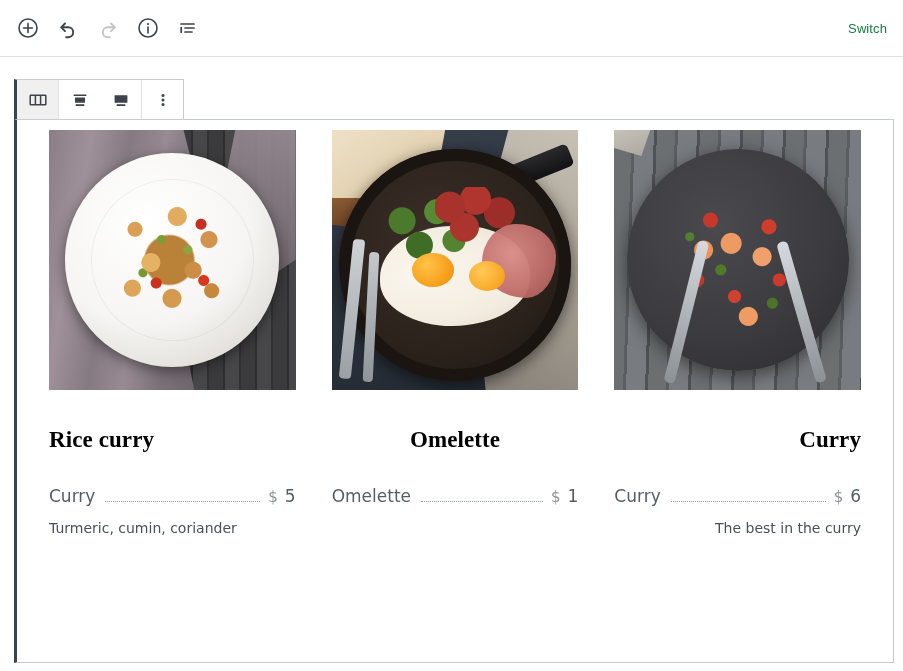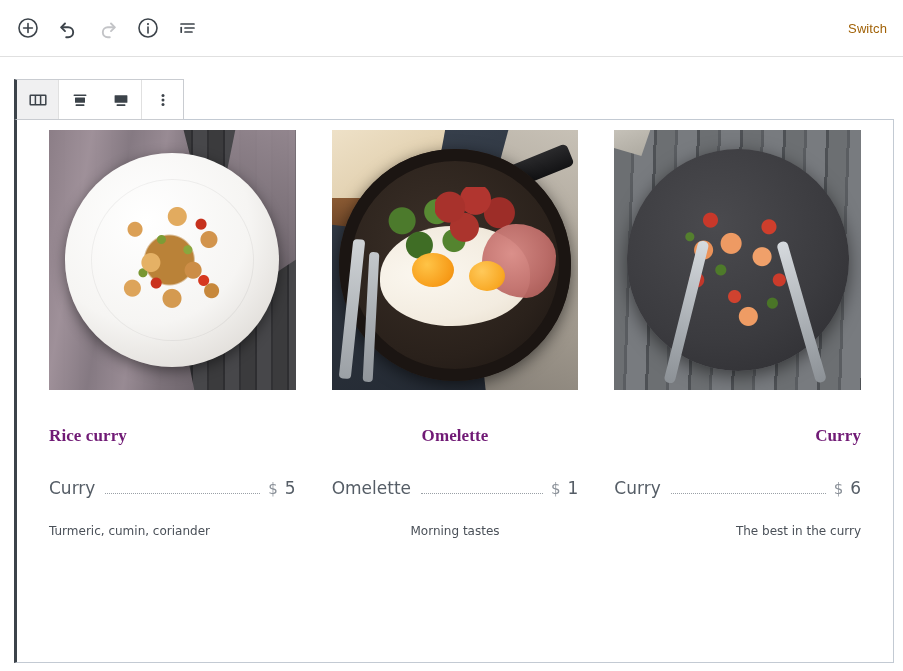--- a/index.html
+++ b/index.html
@@ -48,21 +48,21 @@
     padding: 0;
   }
   .tool-btn svg { display: block; }
   .tool-btn.is-disabled { cursor: default; }
   .header-right {
     margin-left: auto;
     display: flex;
     align-items: center;
   }
   .switch-link {
-    color: #a16207;
+    color: #15803d;
     font-size: 13px;
     font-family: "Liberation Sans", sans-serif;
     text-decoration: none;
     cursor: pointer;
     letter-spacing: 0.1px;
   }
 
   
   .block-toolbar {
     position: absolute;
@@ -127,22 +127,22 @@
     height: 260px;
     margin-top: 10px;
     position: relative;
     overflow: hidden;
     background: #2b2b2e;
   }
 
   .menu-heading {
     font-family: "Liberation Serif", serif;
     font-weight: bold;
-    font-size: 17px;
-    color: #701a75;
+    font-size: 23px;
+    color: #000000;
     margin: 36px 0 0 0;
     letter-spacing: 0.1px;
     line-height: 1.2;
   }
 
   .menu-item {
     margin-top: 32px;
   }
   .item-row {
     display: flex;
@@ -172,24 +172,24 @@
     flex: 0 0 auto;
     margin-right: 7px;
   }
   .item-price {
     font-size: 17px;
     color: #555d66;
     font-family: "DejaVu Sans", sans-serif;
     flex: 0 0 auto;
   }
   .item-desc {
-    font-size: 12px;
+    font-size: 14px;
     color: #4a5058;
     font-family: "DejaVu Sans", sans-serif;
-    margin-top: 24px;
+    margin-top: 12px;
     line-height: 1.4;
   }
 
   .align-left   { text-align: left; }
   .align-center { text-align: center; }
   .align-right  { text-align: right; }
   .align-center .item-row { justify-content: center; }
   .align-right  .item-row { justify-content: flex-end; }
 
   
@@ -560,21 +560,20 @@
         </div>
       </div>
       <h3 class="menu-heading">Omelette</h3>
       <div class="menu-item">
         <div class="item-row">
           <span class="item-name">Omelette</span>
           <span class="item-leader"></span>
           <span class="item-currency">$</span>
           <span class="item-price">1</span>
         </div>
-        <div class="item-desc">Morning tastes</div>
       </div>
     </div>
 
     <div class="column column--right align-right">
       <div class="col-image">
         <div class="photo">
           <div class="ph3-bg"></div>
           <div class="ph3-cloth"></div>
           <div class="ph3-herb"></div>
           <div class="ph3-plate"></div>

